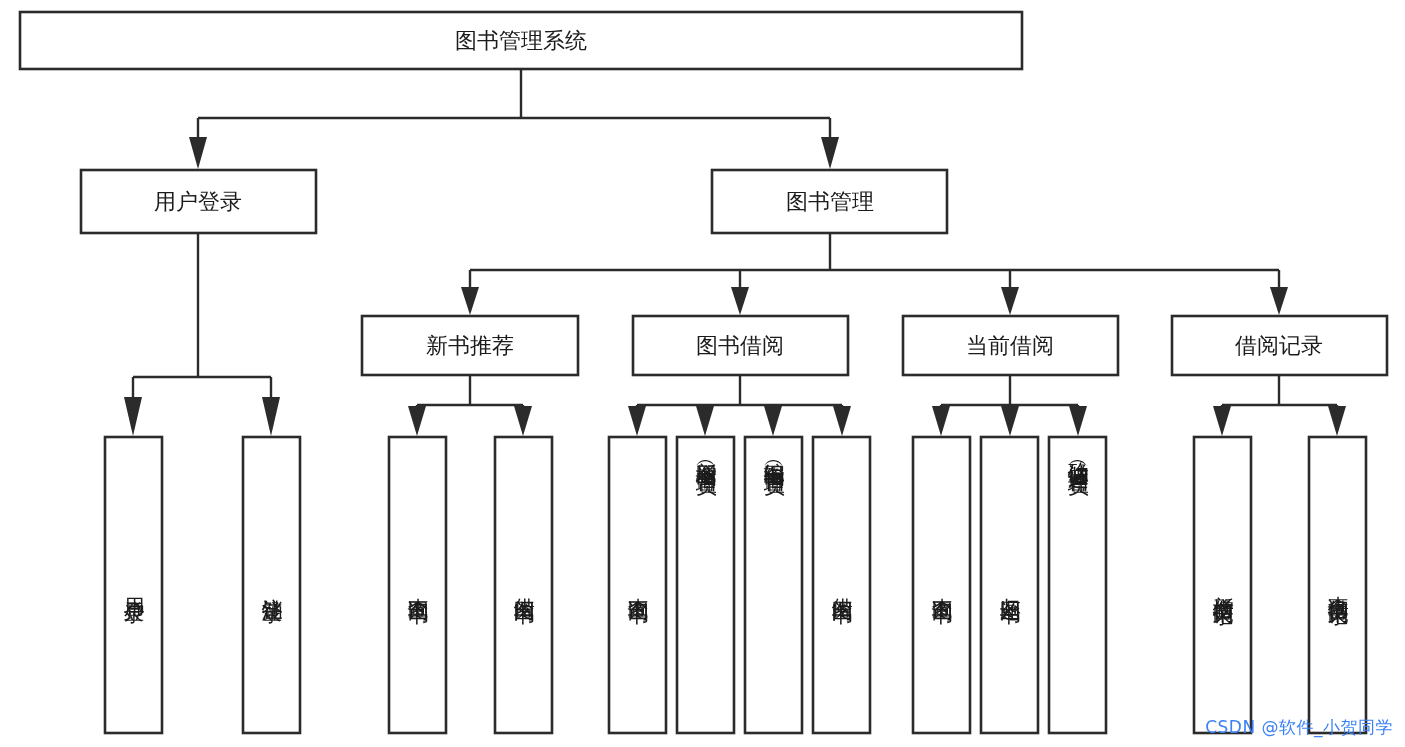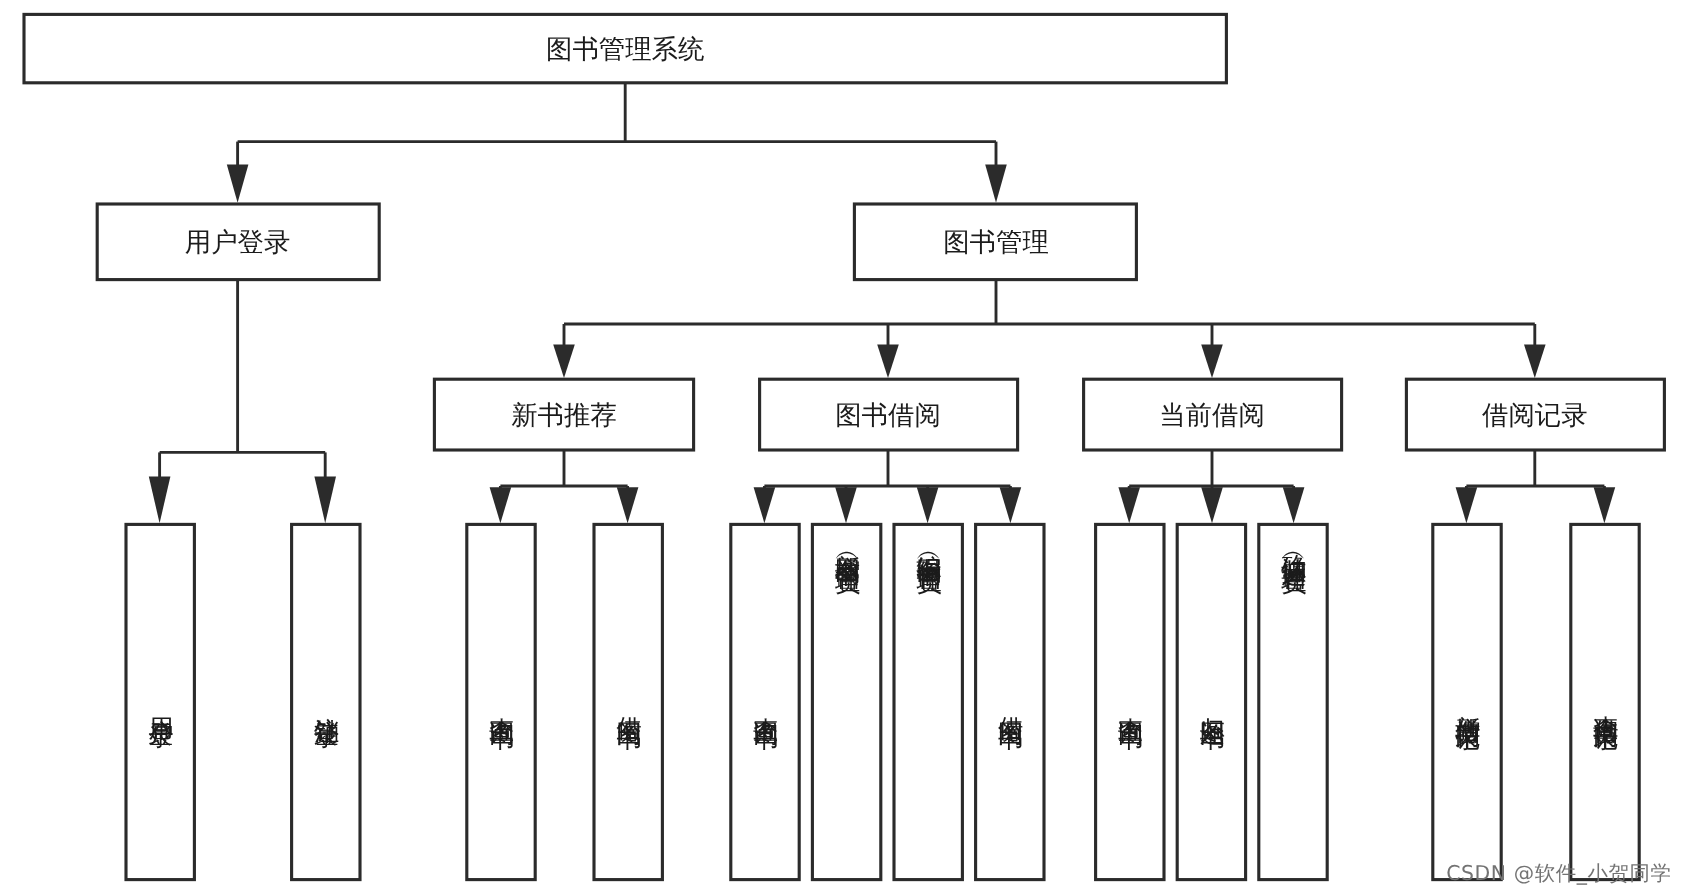--- a/index.html
+++ b/index.html
@@ -64,21 +64,21 @@
     letter-spacing: 2px;
     color: #1b1b1b;
     white-space: nowrap;
   }
   .watermark {
     position: absolute;
     right: 12px;
     bottom: 8px;
     font-family: "DejaVu Sans", "Liberation Sans", sans-serif;
     font-size: 17px;
-    color: #737373;
+    color: #3b82f6;
     letter-spacing: 0.5px;
     user-select: none;
   }
 </style>
 </head>
 <body>
 
 <div id="diagram-root">
 
   <svg class="diagram" viewBox="0 0 1405 747">

